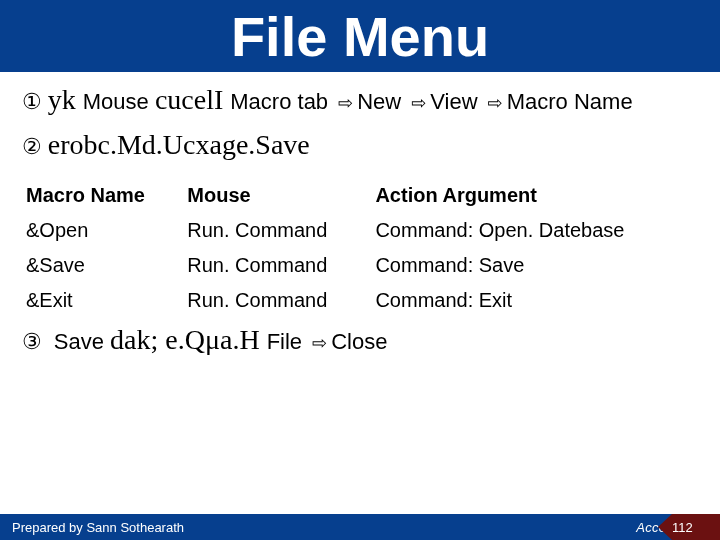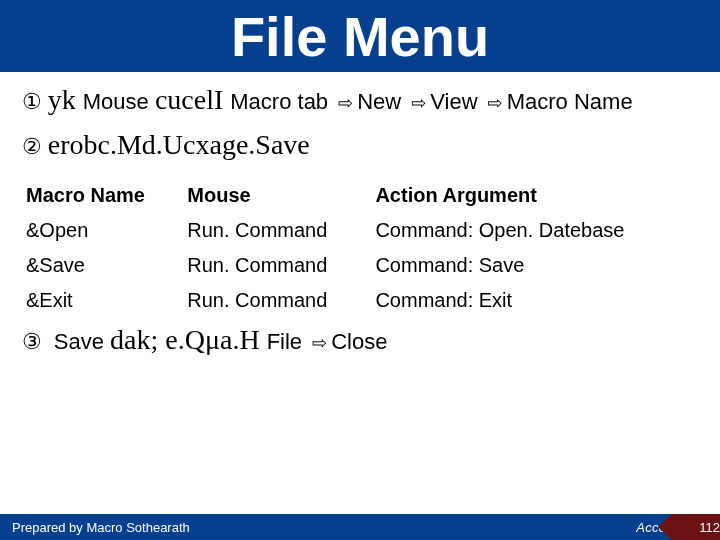--- a/index.html
+++ b/index.html
@@ -10,21 +10,21 @@
 .step .special{font-family:'Times New Roman',serif;font-size:28px}
 .step .arial{font-family:Arial,Helvetica,sans-serif;font-size:22px}
 .circ{font-family:Arial,Helvetica,sans-serif;font-size:22px;margin-right:6px}
 .arrow{font-family:Arial,Helvetica,sans-serif;font-size:18px;margin:0 4px}
 table{border-collapse:collapse;width:100%;margin-top:10px}
 td{padding:6px 4px;font-size:20px;font-family:Arial,Helvetica,sans-serif}
 td.head{font-weight:bold}
 .footer-bar{position:absolute;bottom:0;left:0;right:0;height:26px;background:#063f8e;display:flex;align-items:center;color:#fff;font-size:13px;font-family:Arial}
 .footer-bar .prep{padding-left:12px;flex:1}
 .footer-bar .prod{padding-right:6px;font-style:italic;letter-spacing:0.3px}
-.corner{position:absolute;right:0;bottom:0;width:48px;height:26px;background:#6b1111;color:#fff;display:flex;align-items:center;justify-content:flex-end;font-size:13px;font-family:Arial}
+.corner{position:absolute;right:0;bottom:0;width:48px;height:26px;background:#6b1111;color:#fff;display:flex;align-items:center;justify-content:flex-start;font-size:13px;font-family:Arial}
 .corner:before{content:"";position:absolute;left:-14px;top:0;width:0;height:0;border-top:13px solid transparent;border-bottom:13px solid transparent;border-right:14px solid #6b1111}
 </style>
 </head>
 <body>
 
 <div class="slide">
   <div class="title-bar">
     <span>File Menu</span>
   </div>
 
@@ -67,19 +67,19 @@
       </table>
 
     <div class="step">
       <span class="circ">③</span><span class="arial"> Save </span><span class="special">dak; e.Qμa.H </span><span class="arial">File</span>
       <span class="arrow">⇨</span><span class="arial">Close</span>
     </div>
 
   </div>
 
   <div class="footer-bar">
-    <span class="prep">Prepared by Macro Sothearath</span>
+    <span class="prep">Prepared by Sann Sothearath</span>
     <span class="prod">Access 2003</span>
   </div>
   <div class="corner">
       <span>112</span>
     </div>
 </div>
 
 </body></html>

